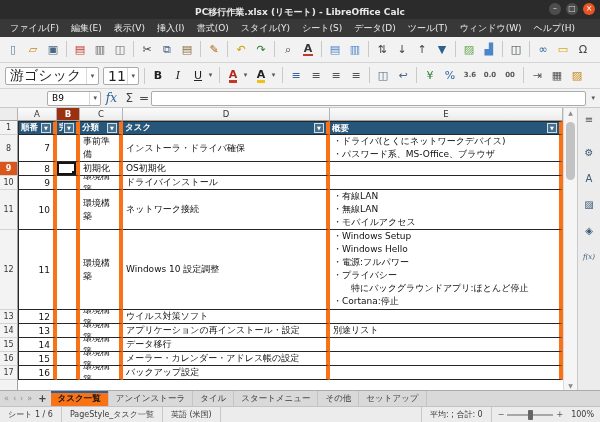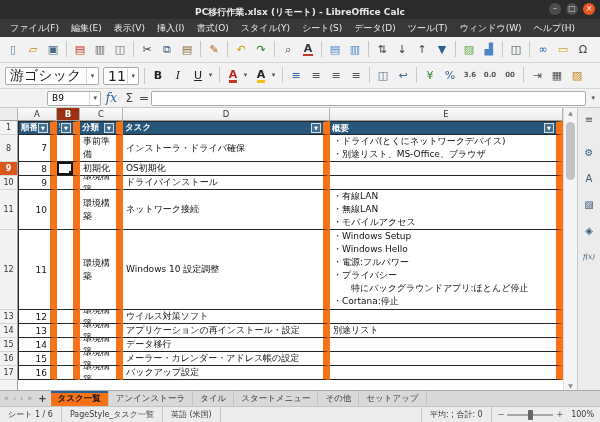--- a/index.html
+++ b/index.html
@@ -69,21 +69,21 @@
   .ch.sel { background:#9b3110; color:#fff; font-weight:bold; }
 
   
   .rows { position:absolute; top:121px; left:0; width:563px; height:269px; background:#fff; overflow:hidden; }
   .row { display:flex; }
   .h1{height:14px}.h2{height:27px}.h3{height:40px}.h6{height:80px}.hstub{height:10px}
   .rh { width:18px; flex:none; background:#f3f3f3; border-right:1px solid #9f9f9f;
         border-bottom:1px solid #d4d4d4; display:flex; align-items:center; justify-content:center;
         font-size:8px; color:#333; }
   .rh.sel { background:#d9561c; color:#fff; font-weight:bold; }
-  .c { flex:none; border-right:7px solid #f97316; border-bottom:1px solid #262626; font-size:9px;
+  .c { flex:none; border-right:4px solid #f97316; border-bottom:1px solid #262626; font-size:9px;
        color:#111; display:flex; align-items:center; padding:0 3px; overflow:hidden; background:#fff; }
   .ca { width:39px; justify-content:flex-end; border-left:1px solid #262626; }
   .cb { width:23px; } .cc { width:43px; } .cd { width:207px; }
   .ce { width:233px; display:block; white-space:pre-wrap; line-height:13px; padding-top:0; }
   .hdrrow .c { background:#26567a; color:#fff; font-weight:bold; justify-content:space-between;
                padding:0 2px; border-top:1px solid #262626; display:flex; align-items:center; }
   .hlbl { font-size:8.5px; white-space:nowrap; overflow:hidden; }
   .flt { width:10px; height:10px; flex:none; border:1px solid rgba(255,255,255,.75);
          background:rgba(255,255,255,.15); display:flex; align-items:center; justify-content:center; margin-left:1px; }
   .flt-a { font-size:5px; line-height:1; color:#fff; }
@@ -390,21 +390,21 @@
       </div>
     </div>
 
     <div class="row h2">
       <div class="rh">8</div>
       <div class="c ca">7</div>
       <div class="c cb"></div>
       <div class="c cc">事前準備</div>
       <div class="c cd">インストーラ・ドライバ確保</div>
       <div class="c ce">・ドライバ(とくにネットワークデバイス)
-・別途リスト、MS-Office、ブラウザ</div>
+・パスワード系、MS-Office、ブラウザ</div>
     </div>
 
     <div class="row h1">
       <div class="rh sel">9</div>
       <div class="c ca">8</div>
       <div class="c cb active-cell"></div>
       <div class="c cc">初期化</div>
       <div class="c cd">OS初期化</div>
       <div class="c ce"></div>
     </div>

